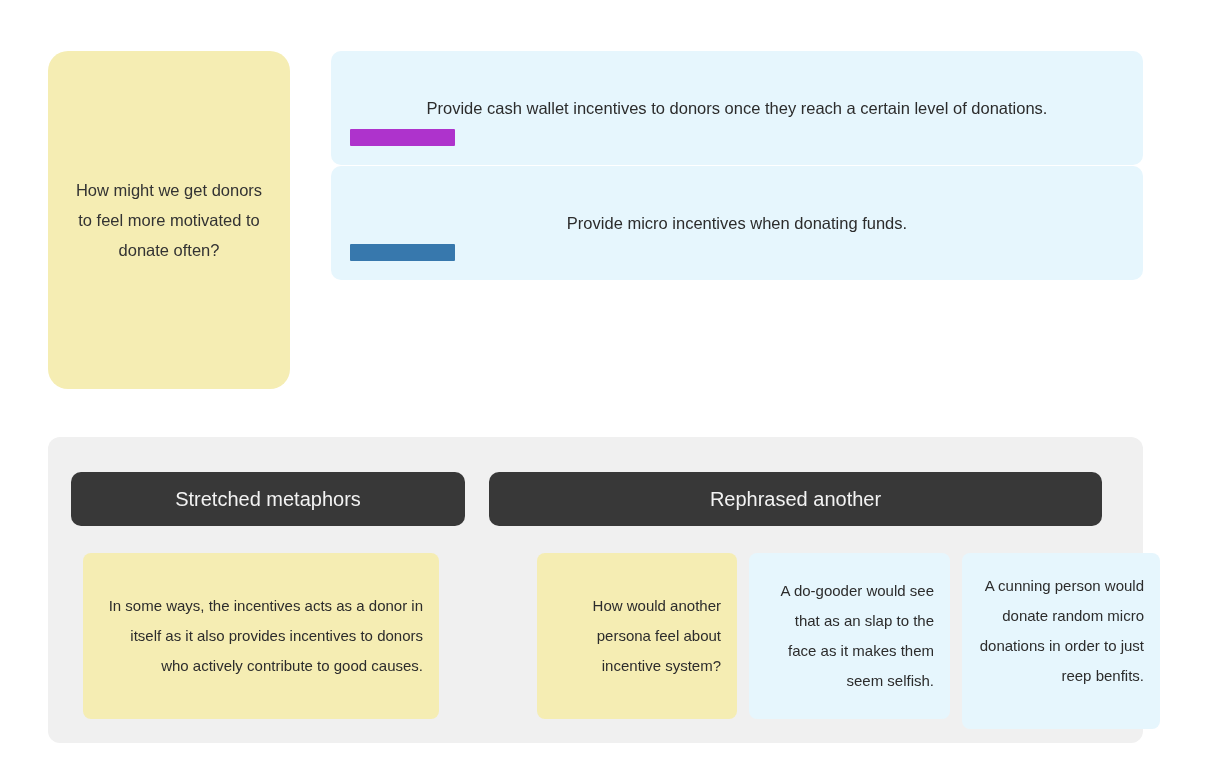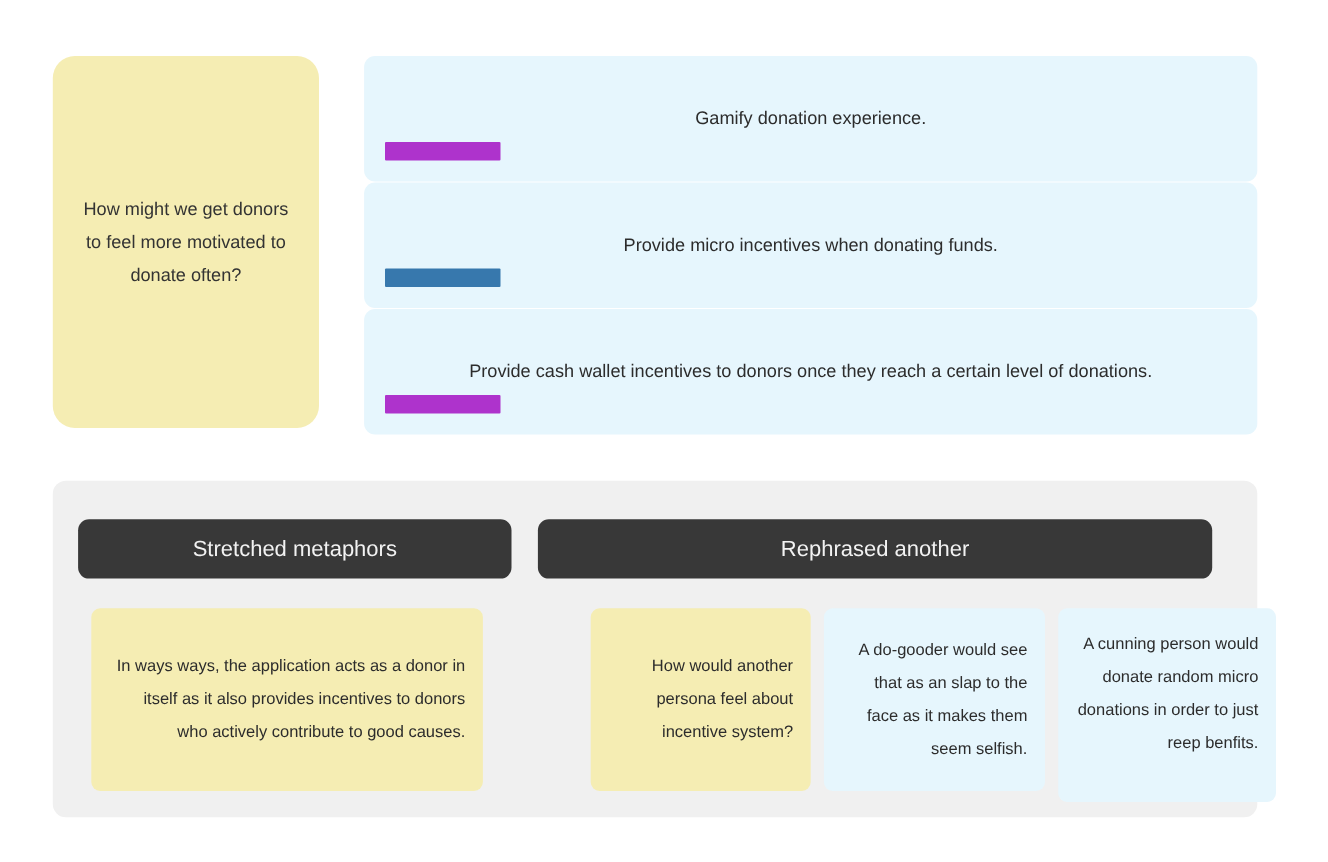--- a/index.html
+++ b/index.html
@@ -161,47 +161,43 @@
 <body>
 
 <div id="top-section">
 
   <div id="question-card">
     <div class="q-text">How might we get donors to feel more motivated to donate often?</div>
   </div>
 
   <div id="idea-list">
 
+
     <div class="idea-card">
-      <div class="idea-text">Gamify donation experience.</div>
+      <div class="idea-text">Provide cash wallet incentives to donors once they reach a certain level of donations.</div>
       <div class="tag-bar" style="background:#AE33CC"></div>
     </div>
 
     <div class="idea-card">
       <div class="idea-text">Provide micro incentives when donating funds.</div>
       <div class="tag-bar" style="background:#3778AD"></div>
     </div>
 
-    <div class="idea-card">
-      <div class="idea-text">Provide cash wallet incentives to donors once they reach a certain level of donations.</div>
-      <div class="tag-bar" style="background:#AE33CC"></div>
-    </div>
-
   </div>
 </div>
 
 <div id="bottom-panel">
 
   <div class="column" id="col-metaphors">
     <div class="col-header">
       <span class="col-header-label">Stretched metaphors</span>
     </div>
     <div class="card-row">
       <div class="note-card yellow">
-        <span>In ways ways, the application acts as a donor in itself as it also provides incentives to donors who actively contribute to good causes.</span>
+        <span>In some ways, the incentives acts as a donor in itself as it also provides incentives to donors who actively contribute to good causes.</span>
       </div>
     </div>
   </div>
 
   <div class="column" id="col-rephrased">
     <div class="col-header">
       <span class="col-header-label">Rephrased another</span>
     </div>
     <div class="card-row">
       <div class="note-card yellow size-a">

